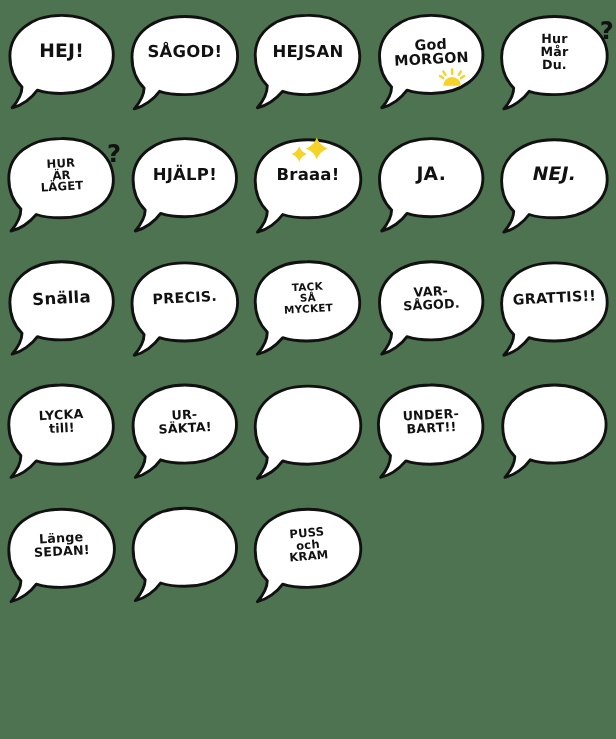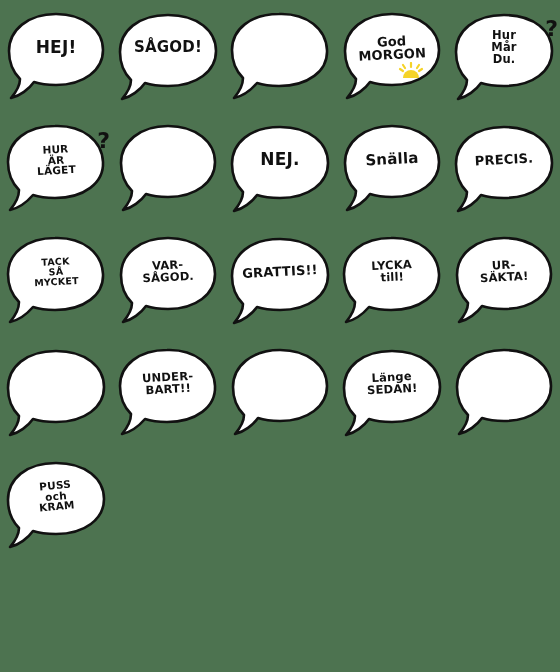--- a/index.html
+++ b/index.html
@@ -45,21 +45,21 @@
     pointer-events:none;
   }
   .ln{display:block;white-space:nowrap;}
   
   .s1 .ln{font-size:17px;}
   .s2 .ln{font-size:15px;}
   .s3 .ln{font-size:13px;}
   .s4 .ln{font-size:11.5px;}
   .s5 .ln{font-size:10.5px;}
   .s6 .ln{font-size:9.5px;}
-  .italic{}
+  .italic{font-style:italic;}
   .slant{transform:rotate(-3deg);}
   .slant2{transform:rotate(-5deg);}
   
   .deco{position:absolute;pointer-events:none;}
   .sun{
     left:56px;top:52px;width:30px;height:16px;overflow:hidden;
   }
   .sparkles{left:28px;top:2px;width:56px;height:26px;}
   .qmark-out{
     position:absolute;right:-2px;top:6px;
@@ -89,20 +89,23 @@
         <div class="bubble-text s2 ">
           <span class="ln">SÅGOD!</span>
         </div>
       </div>
     </div>
     <div class="sticker-cell">
       <div class="bubble-wrap">
         <svg viewBox="0 0 104 92">
           <path d="M51 4 C79 3 98 19 99 40 C100 61 80 76 51 76 C43 76 35 75 29 73 C23 80 15 86 6 88 C12 81 15 73 15 68 C8 61 4 51 4 40 C4 19 23 4 51 4 Z" fill="#ffffff" stroke="#111111" stroke-width="2.6" stroke-linejoin="round"></path>
         </svg>
+        <div class="bubble-text s2 ">
+          <span class="ln">HEJSAN</span>
+        </div>
       </div>
     </div>
     <div class="sticker-cell">
       <div class="bubble-wrap">
         <svg viewBox="0 0 104 92">
           <path d="M52 4 C80 4 99 20 99 40 C99 60 80 75 52 75 C44 75 36 74 30 72 C25 79 16 86 7 88 C13 81 16 74 16 69 C9 62 5 52 5 41 C5 20 24 4 52 4 Z" fill="#ffffff" stroke="#111111" stroke-width="2.6" stroke-linejoin="round"></path>
         </svg>
         <div class="bubble-text s3 slant">
           <span class="ln">God</span>
           <span class="ln">MORGON</span>
@@ -143,20 +146,49 @@
           <span class="ln">LÄGET</span>
         </div>
         <span class="qmark-out">?</span>
       </div>
     </div>
     <div class="sticker-cell">
       <div class="bubble-wrap">
         <svg viewBox="0 0 104 92">
           <path d="M52 4 C80 4 99 20 99 40 C99 60 80 75 52 75 C44 75 36 74 30 72 C25 79 16 86 7 88 C13 81 16 74 16 69 C9 62 5 52 5 41 C5 20 24 4 52 4 Z" fill="#ffffff" stroke="#111111" stroke-width="2.6" stroke-linejoin="round"></path>
         </svg>
+        <div class="bubble-text s2 ">
+          <span class="ln">HJÄLP!</span>
+        </div>
+      </div>
+    </div>
+    <div class="sticker-cell">
+      <div class="bubble-wrap">
+        <svg viewBox="0 0 104 92">
+          <path d="M52 5 C82 5 100 21 100 41 C100 61 81 76 52 76 C43 76 35 75 29 73 C24 80 15 87 6 89 C12 82 15 75 15 70 C8 63 4 53 4 42 C4 21 22 5 52 5 Z" fill="#ffffff" stroke="#111111" stroke-width="2.6" stroke-linejoin="round"></path>
+        </svg>
+        <div class="bubble-text s2 ">
+          <span class="ln">Braaa!</span>
+        </div>
+        <div class="deco sparkles">
+          <svg viewBox="0 0 56 26" style="width: 56px; height: 26px;">
+            <path d="M16 9 Q17.82 14.18 23 16 Q17.82 17.82 16 23 Q14.18 17.82 9 16 Q14.18 14.18 16 9 Z" fill="#f5d328"></path>
+            <path d="M32 1 Q34.6 8.4 42 11 Q34.6 13.6 32 21 Q29.4 13.6 22 11 Q29.4 8.4 32 1 Z" fill="#f5d328"></path>
+          </svg>
+        </div>
+      </div>
+    </div>
+    <div class="sticker-cell">
+      <div class="bubble-wrap">
+        <svg viewBox="0 0 104 92">
+          <path d="M52 4 C80 4 99 20 99 40 C99 60 80 75 52 75 C44 75 36 74 30 72 C25 79 16 86 7 88 C13 81 16 74 16 69 C9 62 5 52 5 41 C5 20 24 4 52 4 Z" fill="#ffffff" stroke="#111111" stroke-width="2.6" stroke-linejoin="round"></path>
+        </svg>
+        <div class="bubble-text s1 ">
+          <span class="ln">JA.</span>
+        </div>
       </div>
     </div>
     <div class="sticker-cell">
       <div class="bubble-wrap">
         <svg viewBox="0 0 104 92">
           <path d="M52 5 C82 5 100 21 100 41 C100 61 81 76 52 76 C43 76 35 75 29 73 C24 80 15 87 6 89 C12 82 15 75 15 70 C8 63 4 53 4 42 C4 21 22 5 52 5 Z" fill="#ffffff" stroke="#111111" stroke-width="2.6" stroke-linejoin="round"></path>
         </svg>
         <div class="bubble-text s1 italic">
           <span class="ln">NEJ.</span>
         </div>

